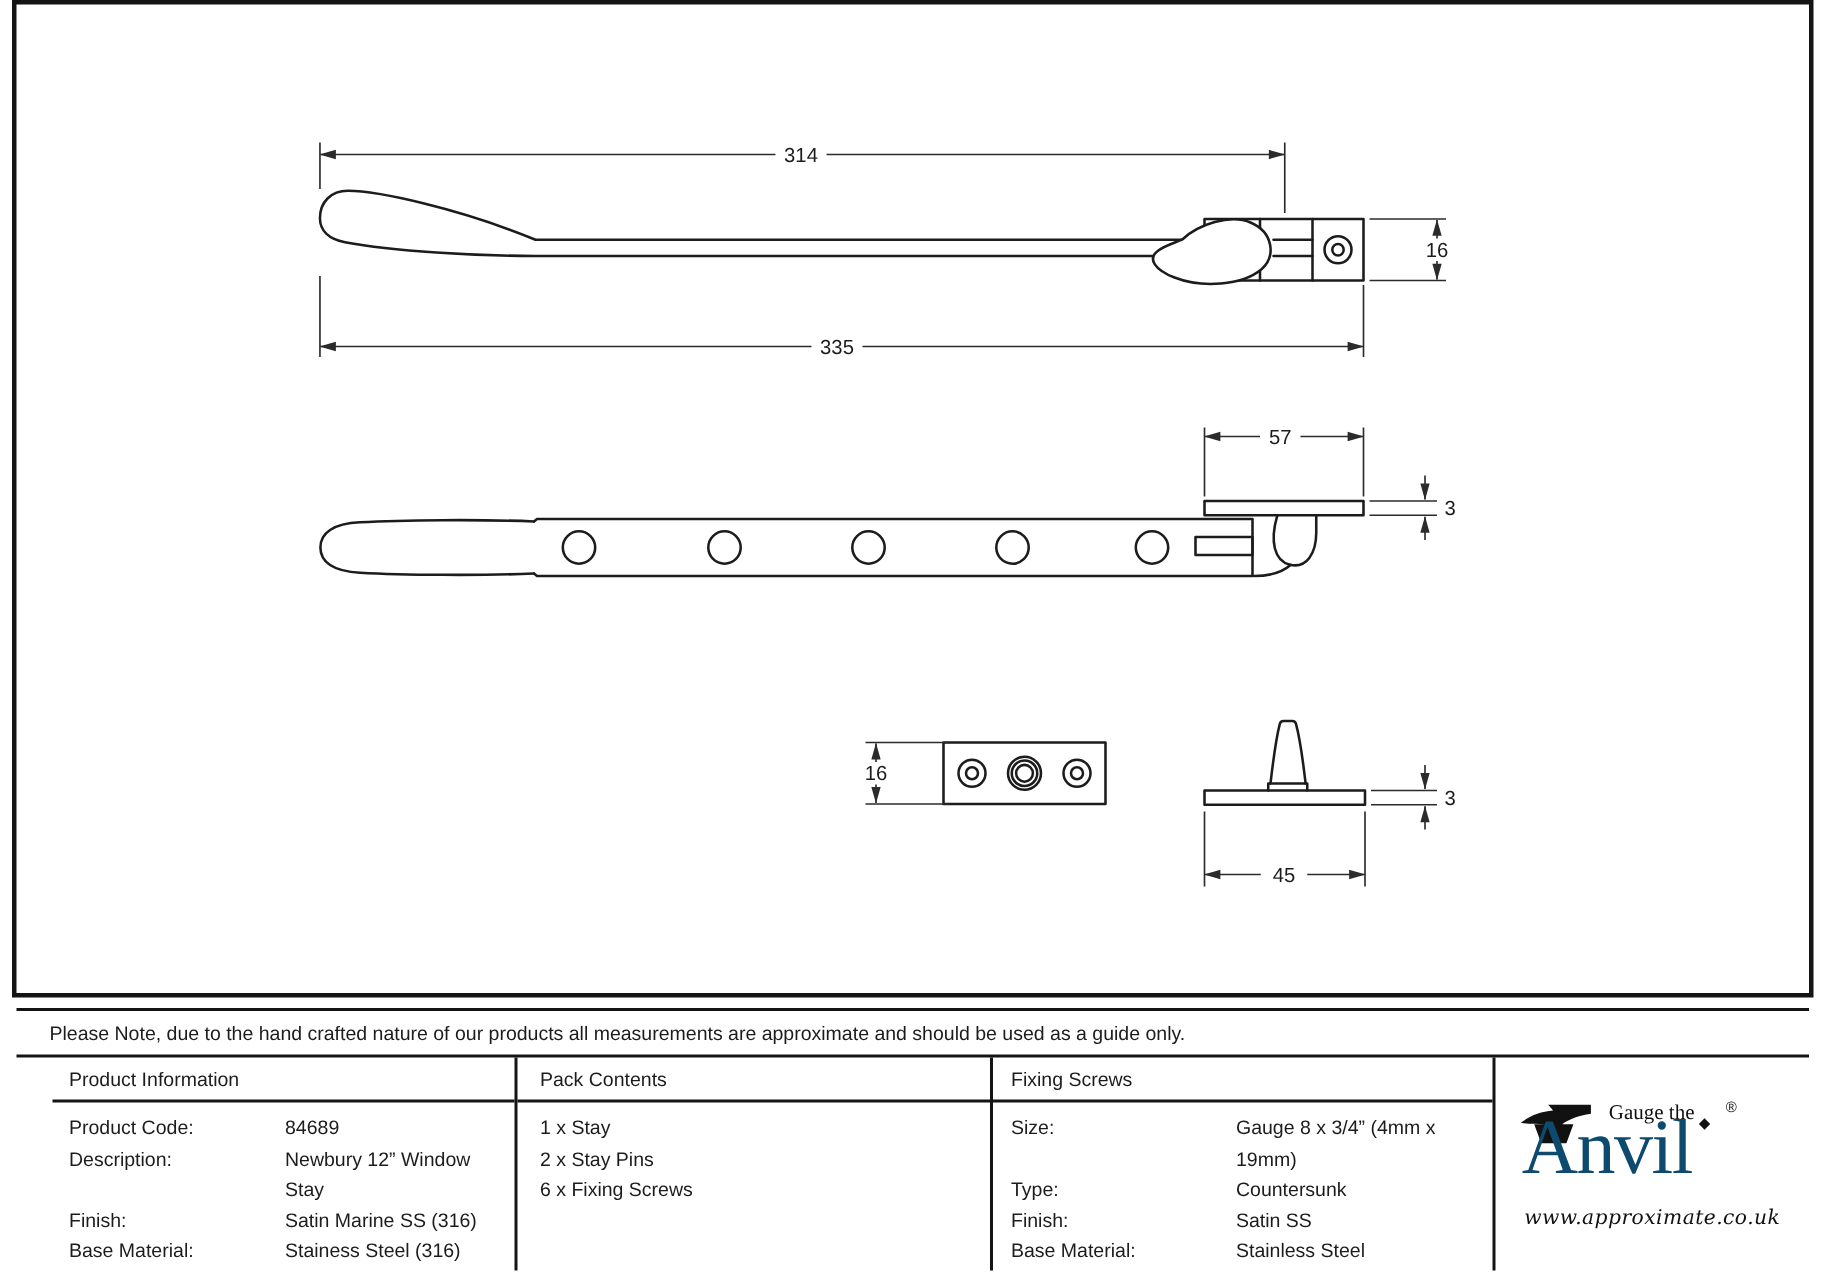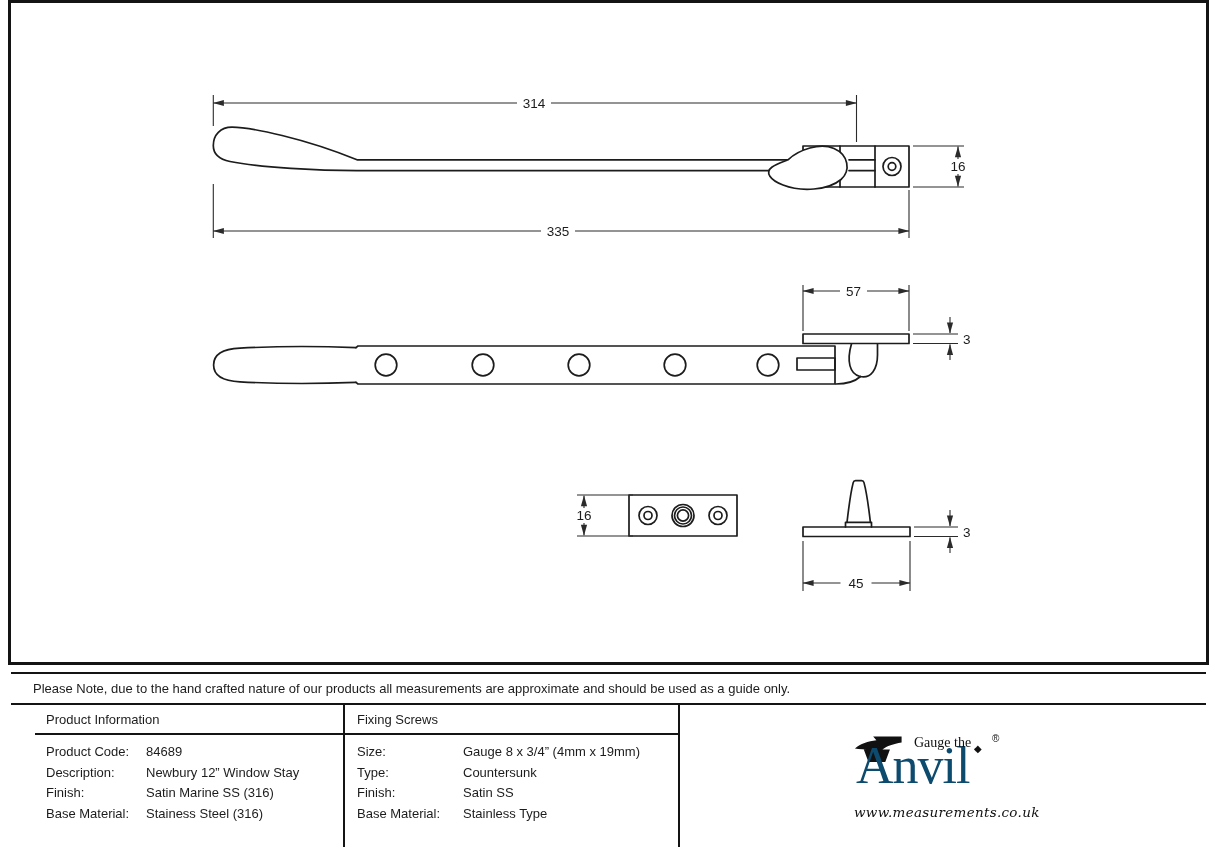--- a/index.html
+++ b/index.html
@@ -25,21 +25,21 @@
   .col-3{width:335px;border-right:2px solid #141414;}
   .col-logo{flex:1;display:flex;align-items:center;justify-content:center;}
   .cell-header{
     height:28px;border-bottom:2px solid #141414;display:flex;align-items:center;
     font-size:13px;
   }
   .col-1 .cell-header,.col-1 .cell-body{padding-left:11px;margin-left:24px;}
   .col-2 .cell-header,.col-2 .cell-body{padding-left:15px;}
   .col-3 .cell-header,.col-3 .cell-body{padding-left:12px;}
   .cell-body{padding-top:7px;font-size:13px;}
-  .kv{display:flex;line-height:20.6px;}
+  .kv{display:flex;line-height:20.6px;gap:44px;}
   .col-1 .k{width:100px;flex:none;}
   .col-3 .k{width:106px;flex:none;}
   .pc-item{line-height:20.6px;}
   
   .logo{position:relative;width:178px;height:88px;}
   .anvil-svg{position:absolute;left:0;top:4px;width:56px;height:27px;}
   .from-the{position:absolute;left:60px;top:3px;font:14px "Liberation Serif",serif;color:#111;}
   .diamond{position:absolute;left:120px;top:11px;font-size:10px;color:#111;}
   .reg{position:absolute;left:138px;top:1px;font-size:10px;color:#111;}
   .brand{
@@ -187,50 +187,58 @@
           <span class="k">Finish:</span>
           <span class="v">Satin Marine SS (316)</span>
         </div>
         <div class="kv">
           <span class="k">Base Material:</span>
           <span class="v">Stainess Steel (316)</span>
         </div>
       </div>
     </div>
 
+    <div class="col col-2">
+      <div class="cell-header">Pack Contents</div>
+      <div class="cell-body">
+        <div class="pc-item">1 x Stay</div>
+        <div class="pc-item">2 x Stay Pins</div>
+        <div class="pc-item">6 x Fixing Screws</div>
+      </div>
+    </div>
 
     <div class="col col-3">
       <div class="cell-header">Fixing Screws</div>
       <div class="cell-body">
         <div class="kv">
           <span class="k">Size:</span>
           <span class="v">Gauge 8 x 3/4” (4mm x 19mm)</span>
         </div>
         <div class="kv">
           <span class="k">Type:</span>
           <span class="v">Countersunk</span>
         </div>
         <div class="kv">
           <span class="k">Finish:</span>
           <span class="v">Satin SS</span>
         </div>
         <div class="kv">
           <span class="k">Base Material:</span>
-          <span class="v">Stainless Type</span>
+          <span class="v">Stainless Steel</span>
         </div>
       </div>
     </div>
 
     <div class="col col-logo">
       <div class="logo">
         <svg class="anvil-svg" viewBox="0 0 60 28">
           <path fill="#111111" d="M1,13 C7,8 15,5 24,4.2 L20.5,0 L51,0 L51,6.5 C42,8 35.5,10.2 30.5,14 L38.5,14 L33.5,27.5 L15.5,27.5 L10.5,14 L19,14 C12,14 5,13.8 1,13 Z"></path>
         </svg>
         <span class="brand">Anvil</span>
         <span class="from-the">Gauge the</span>
         <span class="diamond">◆</span>
         <span class="reg">®</span>
-        <span class="site">www.measurements.co.uk</span>
+        <span class="site">www.approximate.co.uk</span>
       </div>
     </div>
 
   </div>
 </div>
 
 </body></html>

